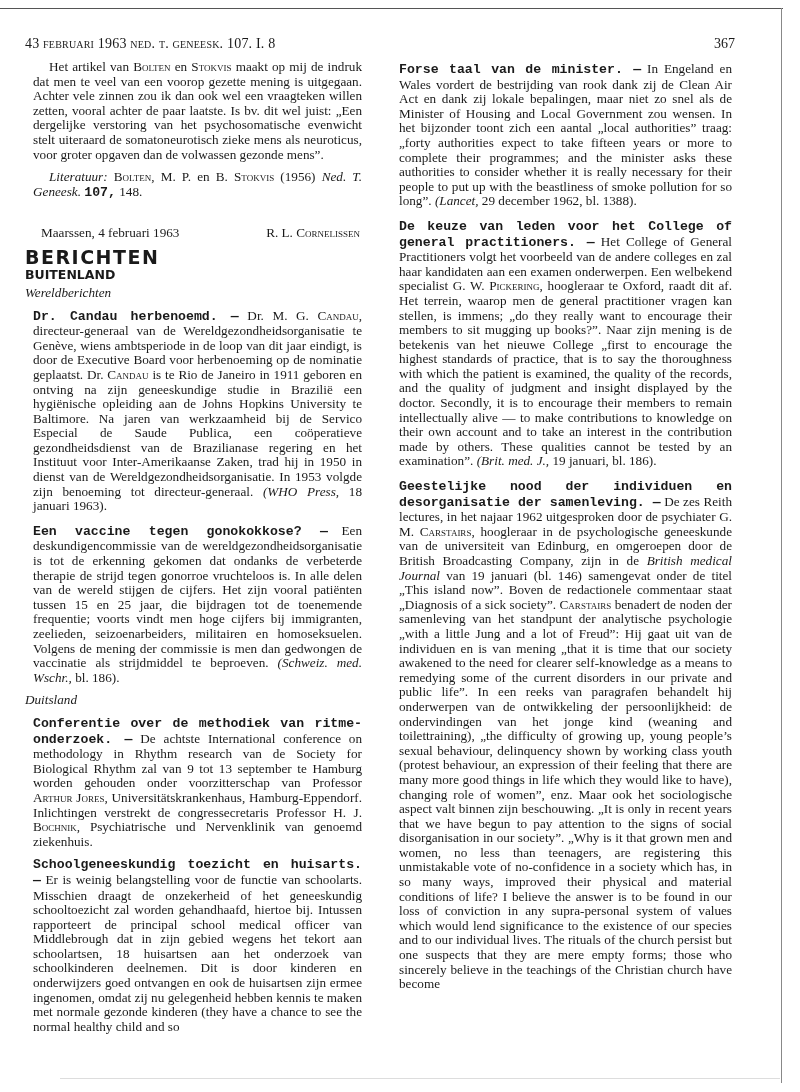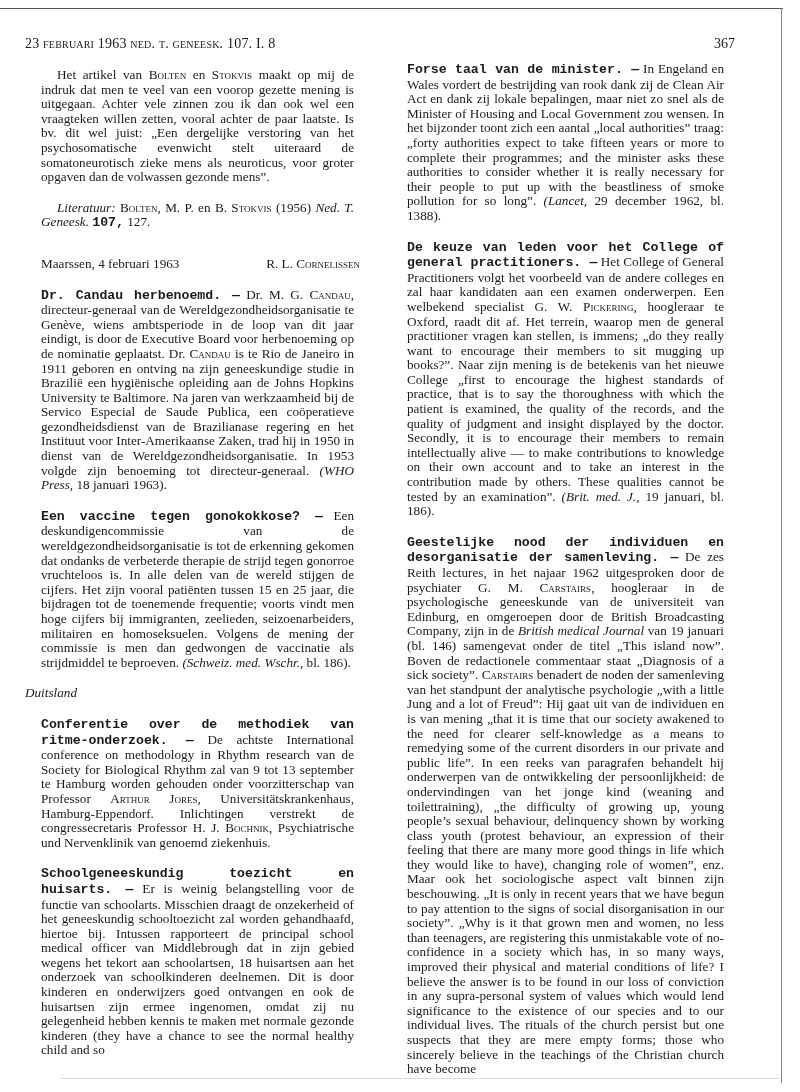--- a/index.html
+++ b/index.html
@@ -7,53 +7,56 @@
          font-family:"Liberation Serif","DejaVu Serif",serif; color:#1a1a1a; }
   .topline { position:absolute; left:0; top:8px; width:783px; height:1px; background:#555; }
   .rightline { position:absolute; left:781px; top:8px; width:1px; height:1075px; background:#888; }
   .bottomline { position:absolute; left:60px; top:1078px; width:720px; height:1px; background:#ddd; }
   .col { position:absolute; top:38px; width:345px; font-size:13.2px; line-height:14.6px; text-align:justify; }
   .col.left { left:25px; }
   .col.right { left:391px; top:38px; width:349px; }
   .runhead { position:absolute; left:25px; top:36px; font-size:14px; letter-spacing:0.2px; }
   .runhead .sc { font-variant:small-caps; font-size:14px; }
   .pagenum { position:absolute; left:714px; top:36px; font-size:14px; }
-  p { margin:16px; }
+  p { margin:8px; }
   .ind { text-indent:16px; }
   .gap { margin-top:6px; }
   .gapl { margin-top:10px; }
   .sc { font-variant:small-caps; }
   .b { font-weight:bold;font-family:Liberation Mono, monospace; }
   .i { font-style:italic; }
   .sec-title { font-family:"DejaVu Sans","Liberation Sans",sans-serif; font-weight:bold; font-size:19px; letter-spacing:1.5px; line-height:20px; margin-top:6px; }
   .sec-sub { font-family:"DejaVu Sans","Liberation Sans",sans-serif; font-weight:bold; font-size:12.5px; line-height:15px; }
   .country { font-style:italic; margin-top:4px; }
   .sign { display:flex; justify-content:space-between; padding-left:16px; padding-right:10px;margin-top:26px; }
 </style>
 </head>
 <body>
 
 <div class="topline"></div>
 <div class="rightline"></div>
 <div class="bottomline"></div>
 
 <div class="runhead">
-  <span class="sc">23 februari 1963</span>
+  <span class="sc">43 februari 1963</span>
   <span class="sc">ned. t. geneesk.</span>
   <span>107. I. 8</span>
 </div>
 <div class="pagenum">367</div>
 
 <div class="col left" style="top:52px;">
   <p class="ind"><span>Het artikel van </span><span class="sc">Bolten</span><span> en </span><span class="sc">Stokvis</span><span> maakt op mij de indruk dat men te veel van een voorop gezette mening is uitgegaan. Achter vele zinnen zou ik dan ook wel een vraagteken willen zetten, vooral achter de paar laatste. Is bv. dit wel juist: „Een dergelijke verstoring van het psychosomatische evenwicht stelt uiteraard de somatoneurotisch zieke mens als neuroticus, voor groter opgaven dan de volwassen gezonde mens”.</span></p>
-  <p class="ind gap"><span class="i">Literatuur:</span><span> </span><span class="sc">Bolten</span><span>, M. P. en B. </span><span class="sc">Stokvis</span><span> (1956) </span><span class="i">Ned. T. Geneesk.</span><span> </span><span class="b">107,</span><span> 127.</span></p>
+  <p class="ind gap"><span class="i">Literatuur:</span><span> </span><span class="sc">Bolten</span><span>, M. P. en B. </span><span class="sc">Stokvis</span><span> (1956) </span><span class="i">Ned. T. Geneesk.</span><span> </span><span class="b">107,</span><span> 148.</span></p>
   <div class="sign gap">
     <span>Maarssen, 4 februari 1963</span>
     <span class="sc">R. L. Cornelissen</span>
   </div>
+  <div class="sec-title">BERICHTEN</div>
+  <div class="sec-sub">BUITENLAND</div>
+  <div class="country">Wereldberichten</div>
   <p><span class="b">Dr. Candau herbenoemd. —</span><span> Dr. M. G. </span><span class="sc">Candau</span><span>, directeur-generaal van de Wereldgezondheidsorganisatie te Genève, wiens ambtsperiode in de loop van dit jaar eindigt, is door de Executive Board voor herbenoeming op de nominatie geplaatst. Dr. </span><span class="sc">Candau</span><span> is te Rio de Janeiro in 1911 geboren en ontving na zijn geneeskundige studie in Brazilië een hygiënische opleiding aan de Johns Hopkins University te Baltimore. Na jaren van werkzaamheid bij de Servico Especial de Saude Publica, een coöperatieve gezondheidsdienst van de Brazilianase regering en het Instituut voor Inter-Amerikaanse Zaken, trad hij in 1950 in dienst van de Wereldgezondheidsorganisatie. In 1953 volgde zijn benoeming tot directeur-generaal. </span><span class="i">(WHO Press,</span><span> 18 januari 1963).</span></p>
   <p class="gapl"><span class="b">Een vaccine tegen gonokokkose? —</span><span> Een deskundigencommissie van de wereldgezondheidsorganisatie is tot de erkenning gekomen dat ondanks de verbeterde therapie de strijd tegen gonorroe vruchteloos is. In alle delen van de wereld stijgen de cijfers. Het zijn vooral patiënten tussen 15 en 25 jaar, die bijdragen tot de toenemende frequentie; voorts vindt men hoge cijfers bij immigranten, zeelieden, seizoenarbeiders, militairen en homoseksuelen. Volgens de mening der commissie is men dan gedwongen de vaccinatie als strijdmiddel te beproeven. </span><span class="i">(Schweiz. med. Wschr.,</span><span> bl. 186).</span></p>
   <div class="country gapl">Duitsland</div>
   <p><span class="b">Conferentie over de methodiek van ritme-onderzoek. —</span><span> De achtste International conference on methodology in Rhythm research van de Society for Biological Rhythm zal van 9 tot 13 september te Hamburg worden gehouden onder voorzitterschap van Professor </span><span class="sc">Arthur Jores</span><span>, Universitätskrankenhaus, Hamburg-Eppendorf. Inlichtingen verstrekt de congressecretaris Professor H. J. </span><span class="sc">Bochnik</span><span>, Psychiatrische und Nervenklinik van genoemd ziekenhuis.</span></p>
   <p><span class="b">Schoolgeneeskundig toezicht en huisarts. —</span><span> Er is weinig belangstelling voor de functie van schoolarts. Misschien draagt de onzekerheid of het geneeskundig schooltoezicht zal worden gehandhaafd, hiertoe bij. Intussen rapporteert de principal school medical officer van Middlebrough dat in zijn gebied wegens het tekort aan schoolartsen, 18 huisartsen aan het onderzoek van schoolkinderen deelnemen. Dit is door kinderen en onderwijzers goed ontvangen en ook de huisartsen zijn ermee ingenomen, omdat zij nu gelegenheid hebben kennis te maken met normale gezonde kinderen (they have a chance to see the normal healthy child and so</span></p>
 </div>
 
 <div class="col right" style="top:52px;">
   <p class="gapl"><span class="b">Forse taal van de minister. —</span><span> In Engeland en Wales vordert de bestrijding van rook dank zij de Clean Air Act en dank zij lokale bepalingen, maar niet zo snel als de Minister of Housing and Local Government zou wensen. In het bijzonder toont zich een aantal „local authorities” traag: „forty authorities expect to take fifteen years or more to complete their programmes; and the minister asks these authorities to consider whether it is really necessary for their people to put up with the beastliness of smoke pollution for so long”. </span><span class="i">(Lancet,</span><span> 29 december 1962, bl. 1388).</span></p>
   <p class="gapl"><span class="b">De keuze van leden voor het College of general practitioners. —</span><span> Het College of General Practitioners volgt het voorbeeld van de andere colleges en zal haar kandidaten aan een examen onderwerpen. Een welbekend specialist G. W. </span><span class="sc">Pickering</span><span>, hoogleraar te Oxford, raadt dit af. Het terrein, waarop men de general practitioner vragen kan stellen, is immens; „do they really want to encourage their members to sit mugging up books?”. Naar zijn mening is de betekenis van het nieuwe College „first to encourage the highest standards of practice, that is to say the thoroughness with which the patient is examined, the quality of the records, and the quality of judgment and insight displayed by the doctor. Secondly, it is to encourage their members to remain intellectually alive — to make contributions to knowledge on their own account and to take an interest in the contribution made by others. These qualities cannot be tested by an examination”. </span><span class="i">(Brit. med. J.,</span><span> 19 januari, bl. 186).</span></p>

